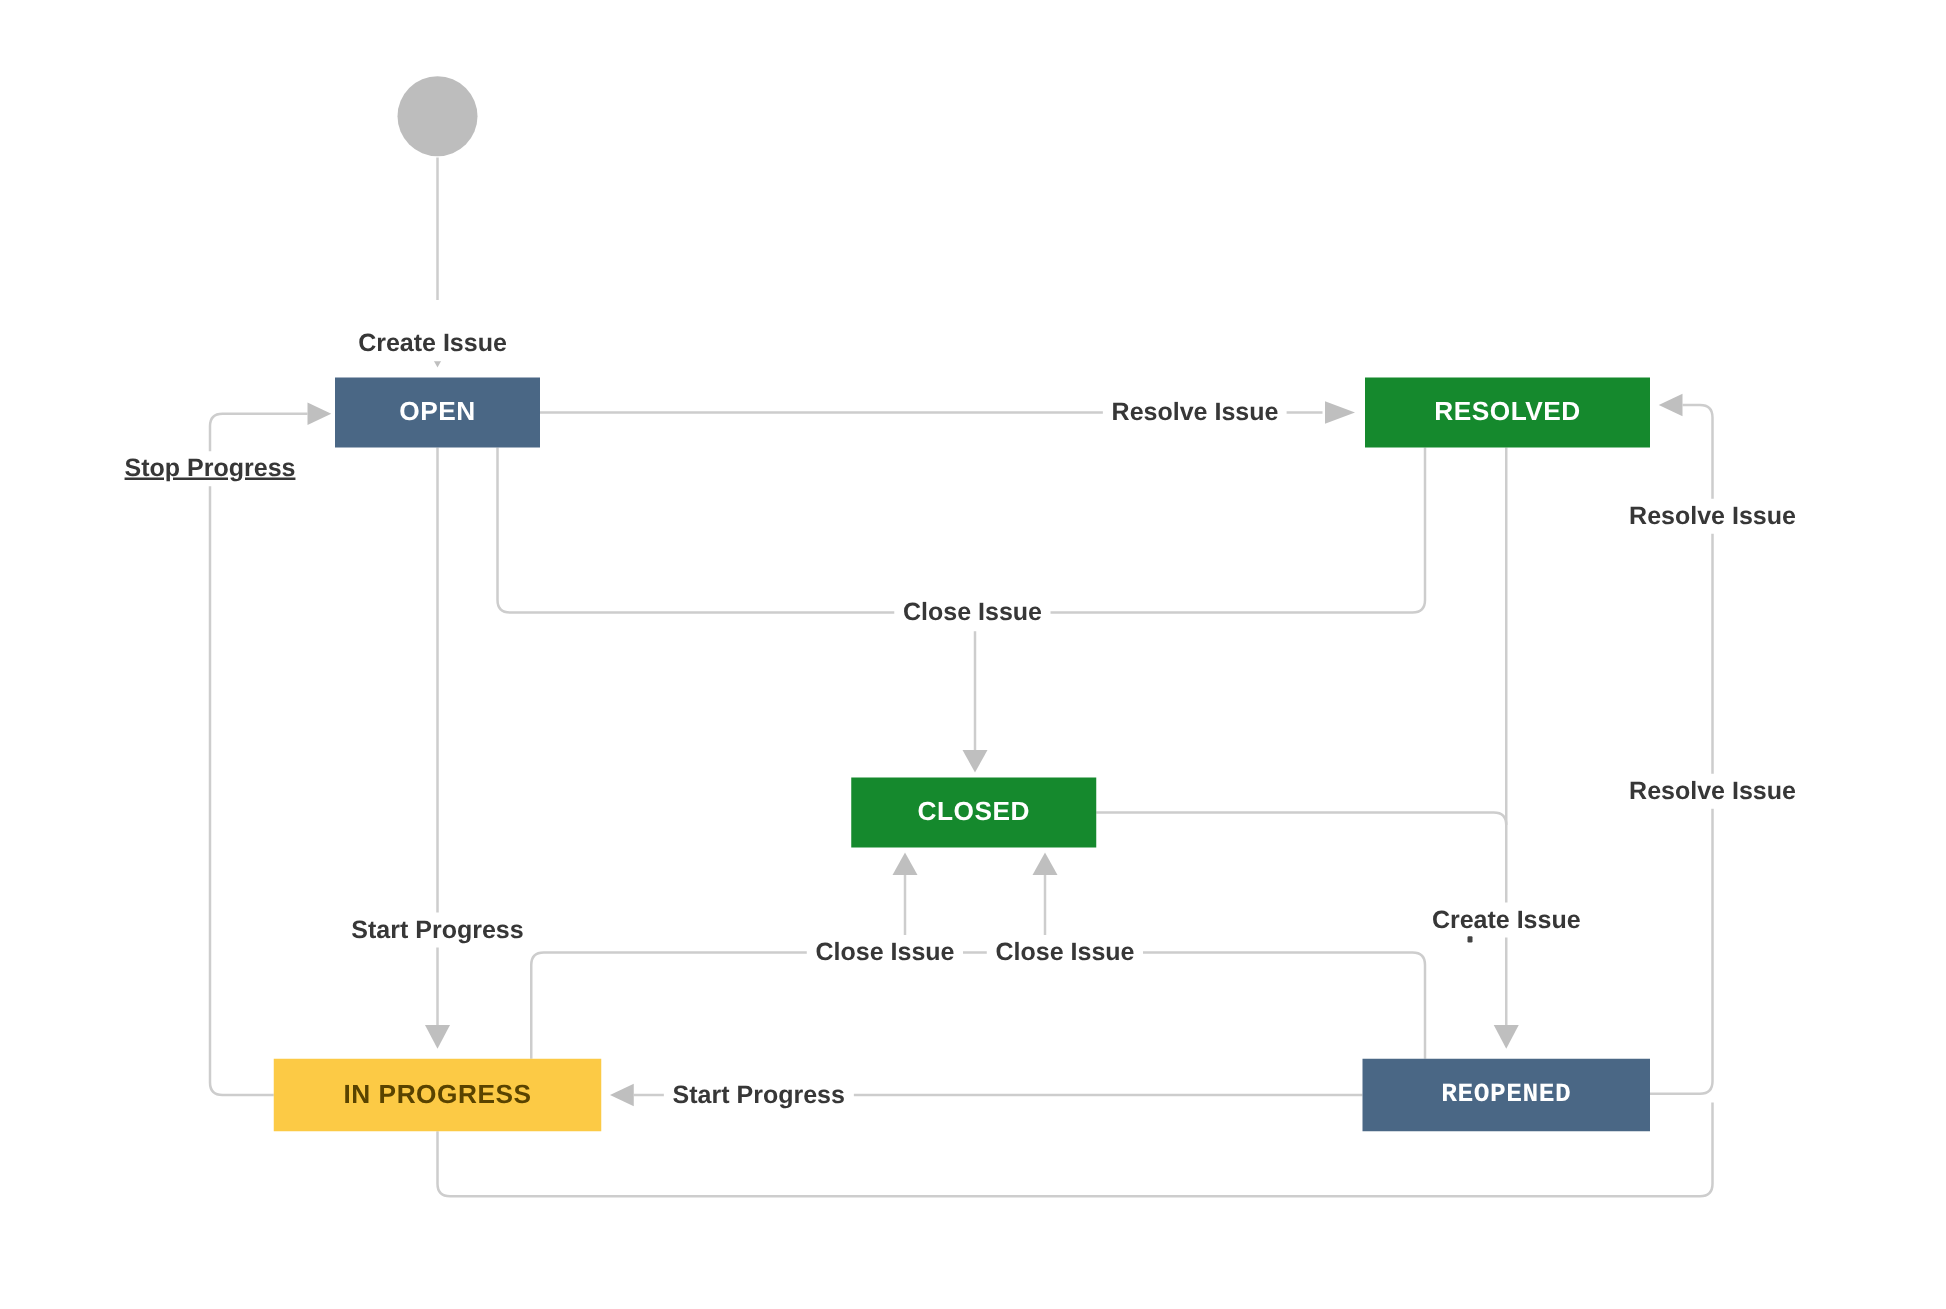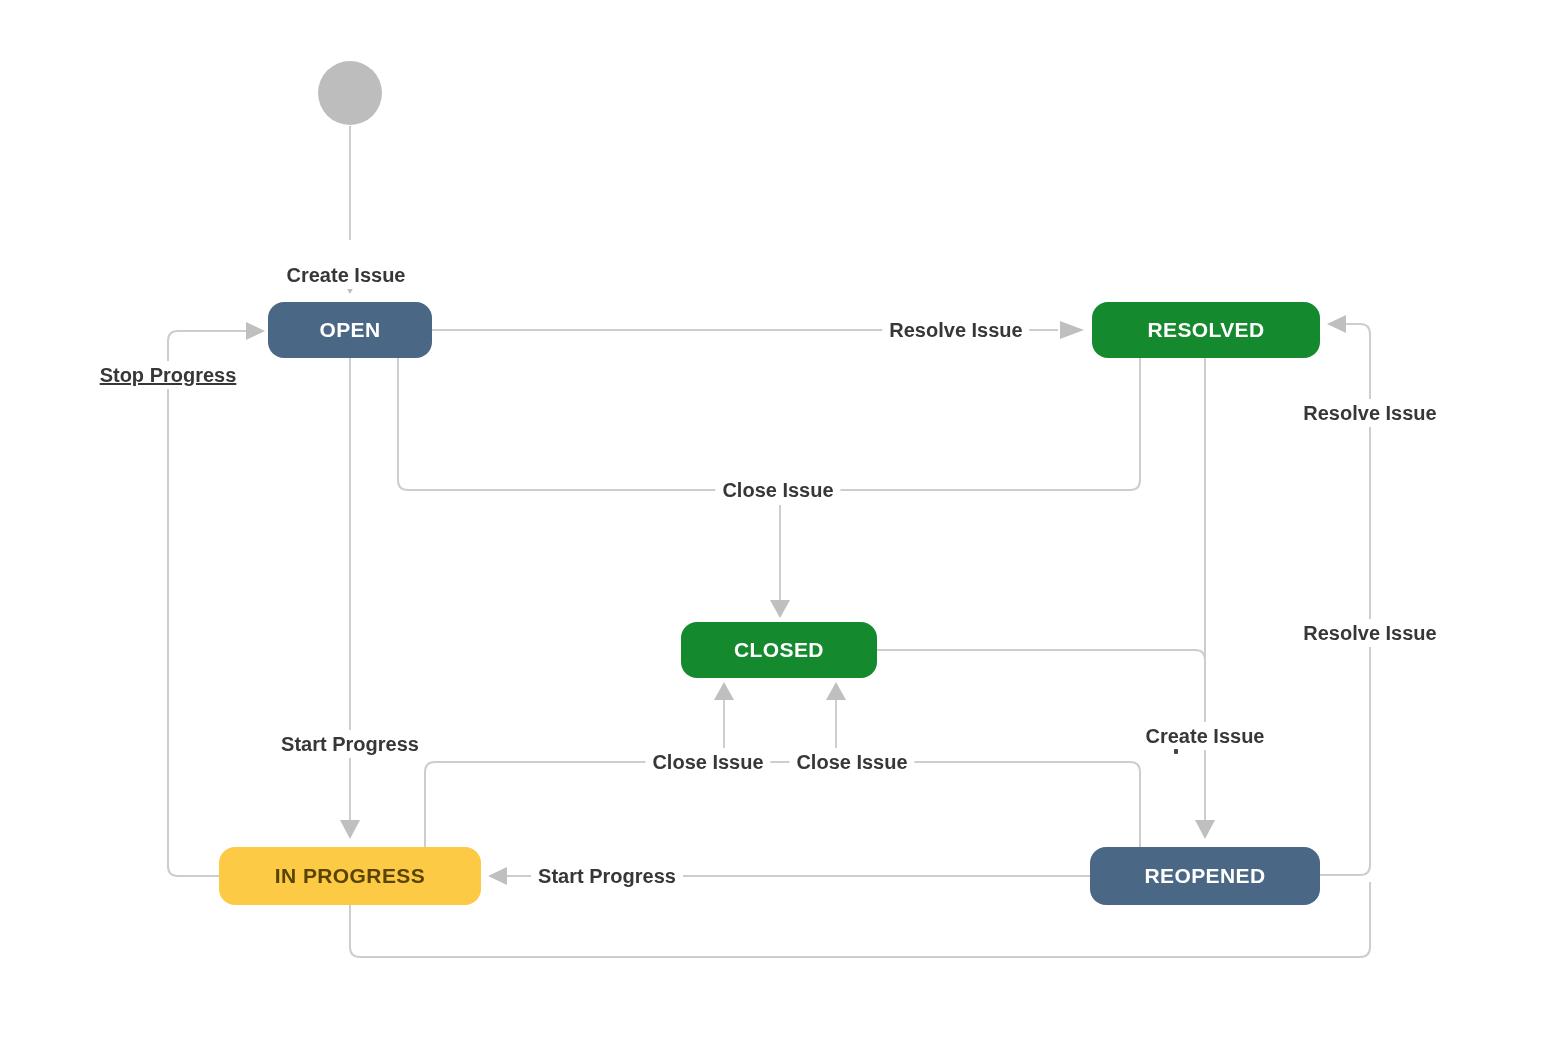--- a/index.html
+++ b/index.html
@@ -37,32 +37,32 @@
     color: #373737;
     white-space: nowrap;
     z-index: 2;
     text-align: center;
   }
   .node {
     position: absolute;
     display: flex;
     align-items: center;
     justify-content: center;
-    border-radius: 16px;
+    border-radius: 0;
     font-weight: bold;
     font-size: 21px;
     letter-spacing: 0.4px;
     color: #ffffff;
     z-index: 3;
   }
   .node-open       { left: 268px;  top: 302px; width: 164px; height: 56px; background: #4a6785; }
   .node-resolved   { left: 1092px; top: 302px; width: 228px; height: 56px; background: #15892d; }
   .node-closed     { left: 681px;  top: 622px; width: 196px; height: 56px; background: #15892d; }
   .node-inprogress { left: 219px;  top: 847px; width: 262px; height: 58px; background: #fcca45; color: #594300; }
-  .node-reopened   { left: 1090px; top: 847px; width: 230px; height: 58px; background: #4a6785; }
+  .node-reopened   { left: 1090px; top: 847px; width: 230px; height: 58px; background: #4a6785; font-family: Liberation Mono, monospace; }
   .start-circle {
     position: absolute;
     left: 318px; top: 61px;
     width: 64px; height: 64px;
     border-radius: 50%;
     background: #bdbdbd;
     z-index: 3;
   }
   .stray-dot {
     position: absolute;

